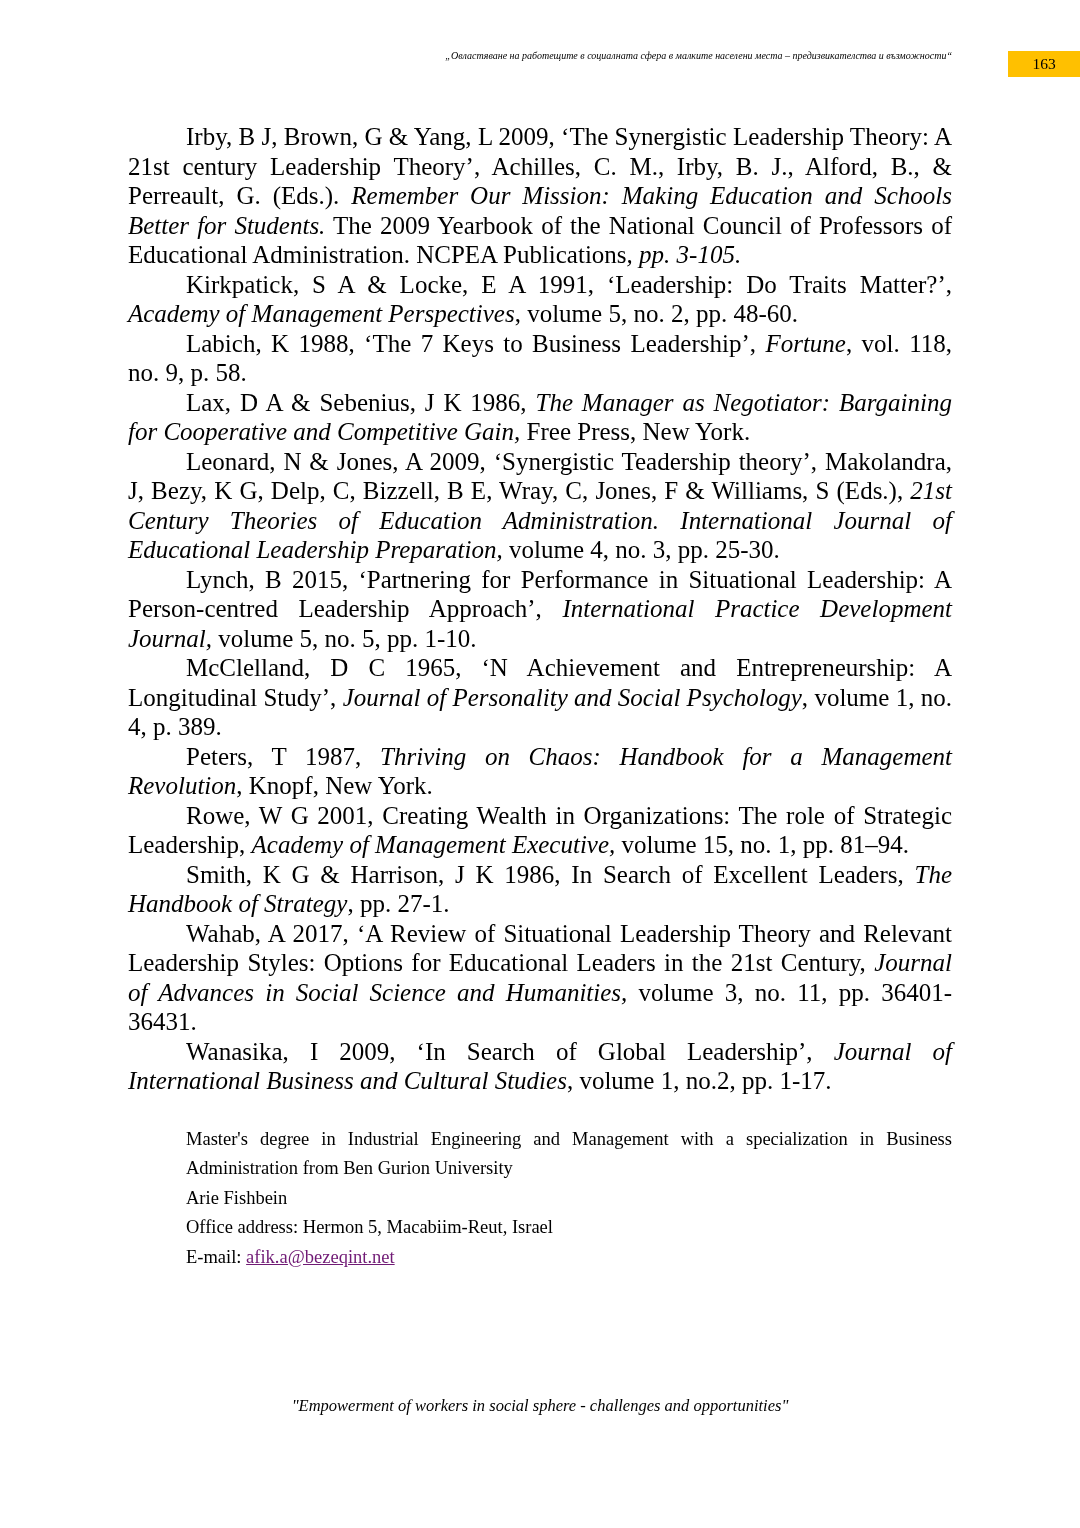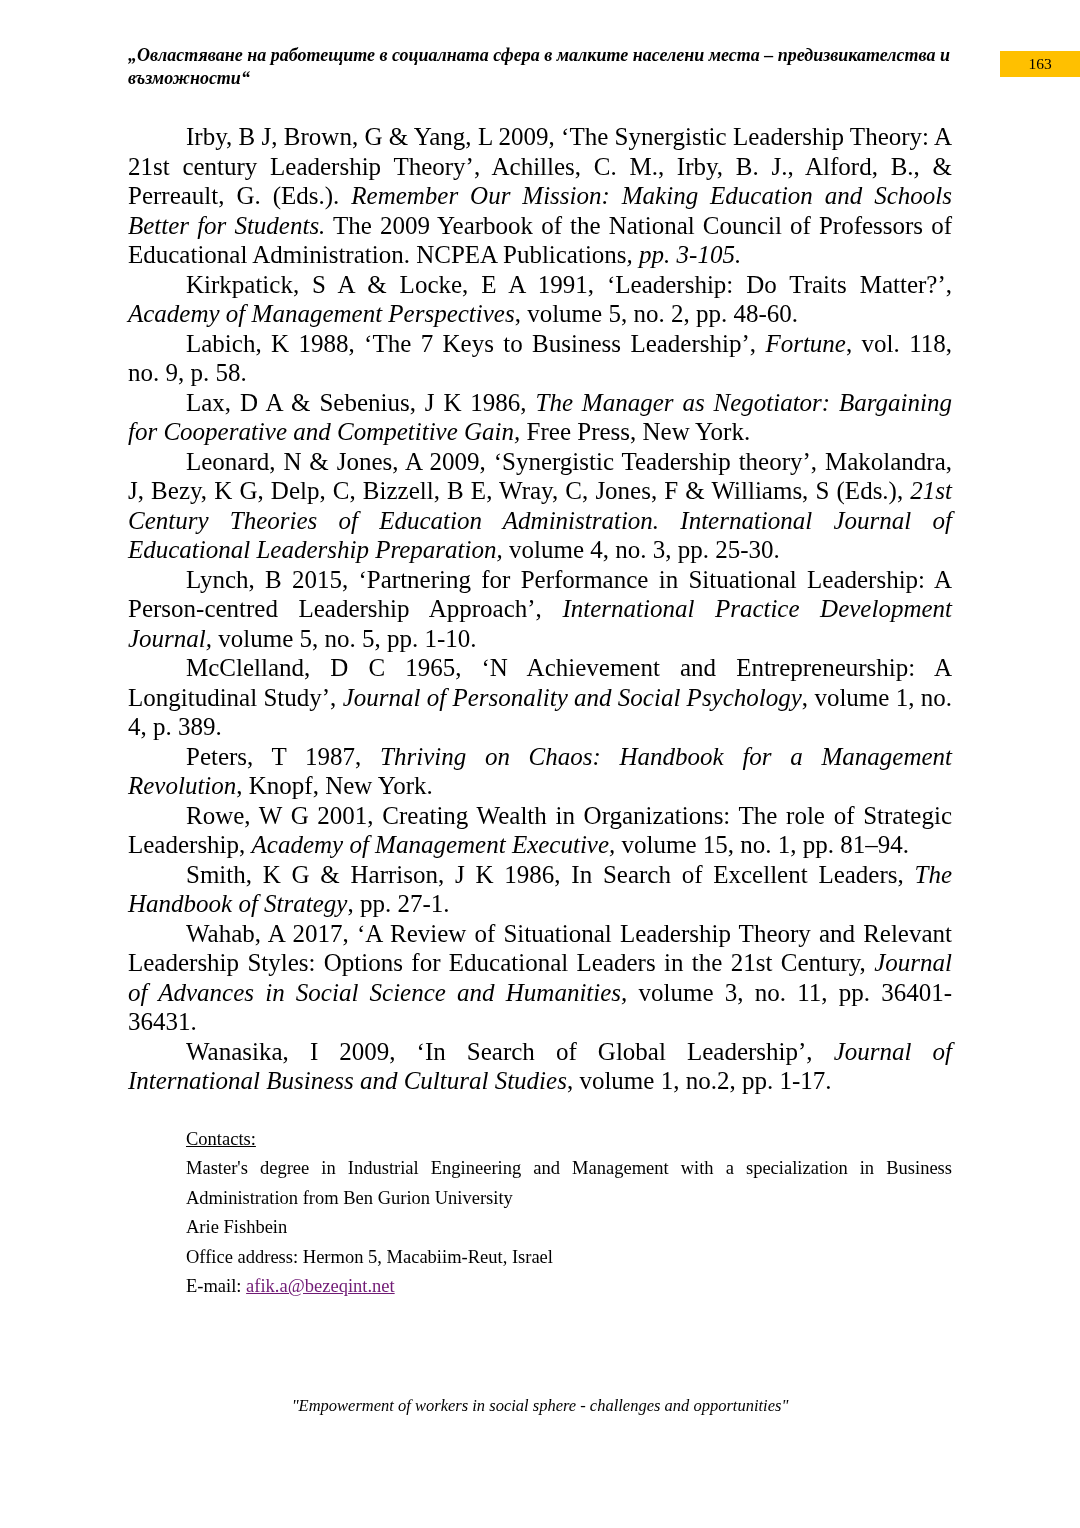--- a/index.html
+++ b/index.html
@@ -28,32 +28,31 @@
     top: 44px;
     left: 0;
     width: 1080px;
     height: 52px;
   }
   .header-title {
     position: absolute;
     left: 128px;
     top: 0;
     width: 824px;
-    text-align: left;
+    text-align: right;
     font-style: italic;
-    font-size: 18px;
+    font-size: 10px;
     line-height: 23px;
     color: #000;
-    font-weight: bold;
   }
   .page-number-box {
     position: absolute;
     right: 0px;
     top: 7px;
-    width: 80px;
+    width: 72px;
     height: 26px;
     background: #FFC000;
   }
   .page-number {
     display: block;
     text-align: center;
     line-height: 26px;
     font-size: 15.5px;
     color: #000;
   }
@@ -131,23 +130,20 @@
     <p class="ref" id="ref-4"><span>Leonard, N &amp; Jones, A 2009, ‘Synergistic Teadership theory’, Makolandra, J, Bezy, K G, Delp, C, Bizzell, B E, Wray, C, Jones, F &amp; Williams, S (Eds.), </span><span class="ital">21st Century Theories of Education Administration. International Journal of Educational Leadership Preparation,</span><span> volume 4, no. 3, pp. 25-30.</span></p>
     <p class="ref" id="ref-5"><span>Lynch, B 2015, ‘Partnering for Performance in Situational Leadership: A Person-centred Leadership Approach’, </span><span class="ital">International Practice Development Journal,</span><span> volume 5, no. 5, pp. 1-10.</span></p>
     <p class="ref" id="ref-6"><span>McClelland, D C 1965, ‘N Achievement and Entrepreneurship: A Longitudinal Study’, </span><span class="ital">Journal of Personality and Social Psychology</span><span>, volume 1, no. 4, p. 389.</span></p>
     <p class="ref" id="ref-8"><span>Peters, T 1987, </span><span class="ital">Thriving on Chaos: Handbook for a Management Revolution</span><span>, Knopf, New York.</span></p>
     <p class="ref" id="ref-9"><span>Rowe, W G 2001, Creating Wealth in Organizations: The role of Strategic Leadership, </span><span class="ital">Academy of Management Executive,</span><span> volume 15, no. 1, pp. 81–94.</span></p>
     <p class="ref" id="ref-10"><span>Smith, K G &amp; Harrison, J K 1986, In Search of Excellent Leaders, </span><span class="ital">The Handbook of Strategy</span><span>, pp. 27-1.</span></p>
     <p class="ref" id="ref-12"><span>Wahab, A 2017, ‘A Review of Situational Leadership Theory and Relevant Leadership Styles: Options for Educational Leaders in the 21st Century, </span><span class="ital">Journal of Advances in Social Science and Humanities,</span><span> volume 3, no. 11, pp. 36401-36431.</span></p>
     <p class="ref" id="ref-13"><span>Wanasika, I 2009, ‘In Search of Global Leadership’, </span><span class="ital">Journal of International Business and Cultural Studies</span><span>, volume 1, no.2, pp. 1-17.</span></p>
 
     <div class="contacts">
-      <div class="contacts-line nojust">
-        <span class="contacts-title">Contacts:</span>
-      </div>
       <div class="contacts-line">Master's degree in Industrial Engineering and Management with a specialization in Business Administration from Ben Gurion University</div>
       <div class="contacts-line nojust">Arie Fishbein</div>
       <div class="contacts-line nojust">Office address: Hermon 5, Macabiim-Reut, Israel</div>
       <div class="contacts-line nojust">
         <span>E-mail: </span><a class="email-link" href="#">afik.a@bezeqint.net</a>
       </div>
     </div>
   </div>
 
   <div class="footer">"Empowerment of workers in social sphere - challenges and opportunities"</div>

